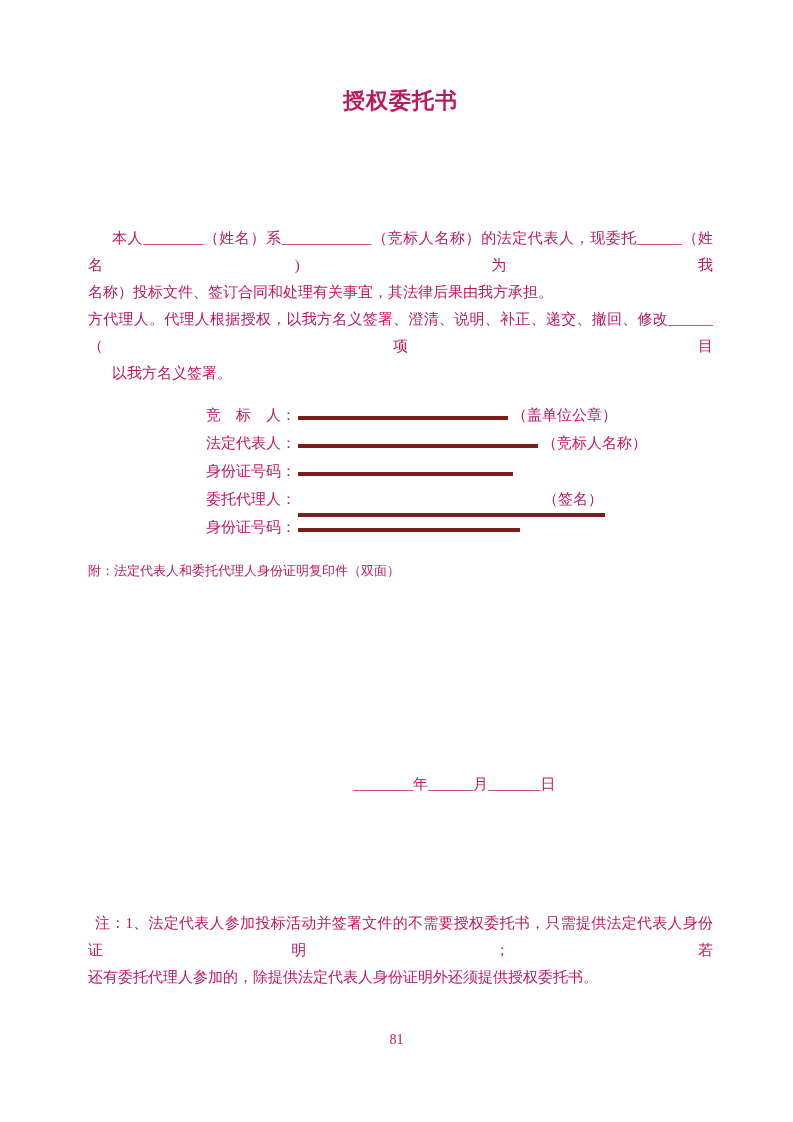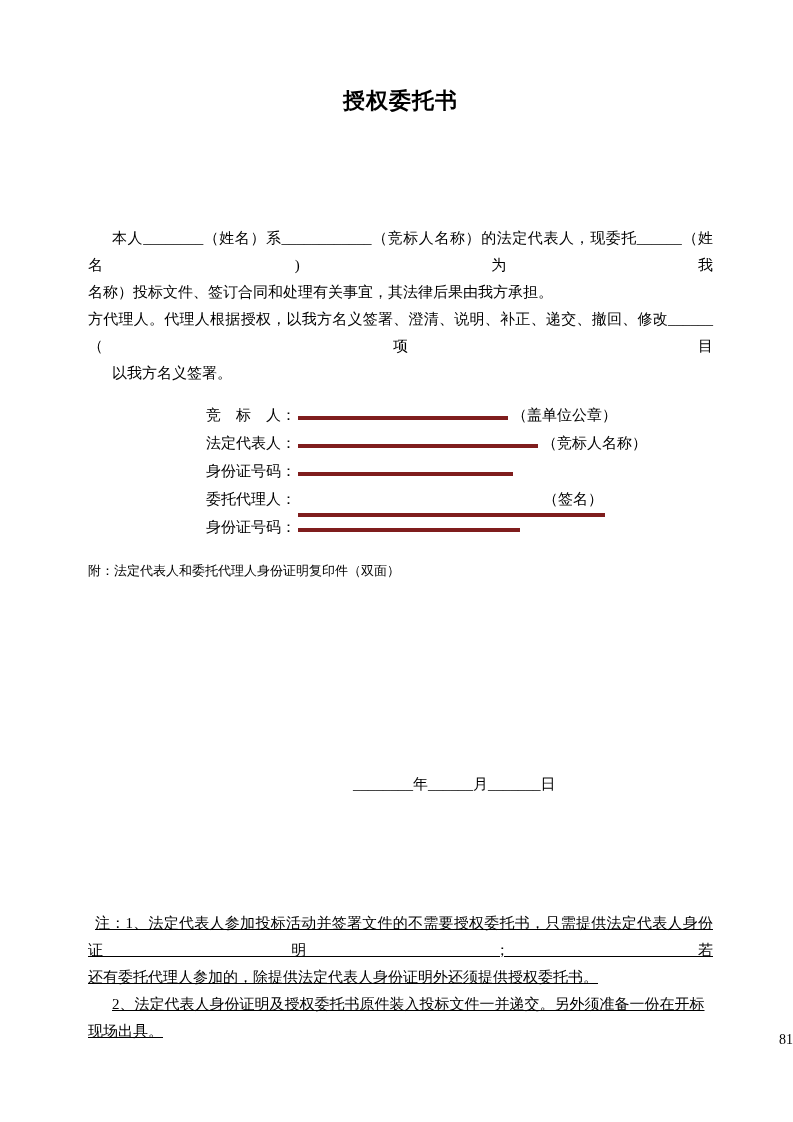--- a/index.html
+++ b/index.html
@@ -6,21 +6,21 @@
     margin: 0;
     padding: 0;
     background: #ffffff;
   }
   .page {
     position: relative;
     width: 793px;
     height: 1122px;
     box-sizing: border-box;
     background: #ffffff;
-    color: #000000;
+    color: #be185d;
     font-family: "Liberation Serif", "DejaVu Serif", serif;
     padding: 0 80px 0 88px;
     overflow: hidden;
   }
   .title {
     margin: 90px 0 0 0;
     text-align: center;
     font-size: 22px;
     font-weight: 700;
     letter-spacing: 1px;
@@ -76,28 +76,27 @@
     margin-top: 187px;
     margin-left: 265px;
     font-size: 15px;
     line-height: 27px;
     white-space: nowrap;
   }
   .notes {
     margin-top: 112px;
     font-size: 15px;
     line-height: 27px;
-    text-decoration: underline;
   }
   .footer {
     position: absolute;
     top: 1032px;
     left: 0;
     width: 793px;
-    text-align: right;
+    text-align: center;
     font-size: 14px;
   }
 </style>
 </head>
 <body>
 
 <div class="page">
 
   <h1 class="title">授权委托书</h1>
 
@@ -132,18 +131,17 @@
 
   </div>
 
   <div class="attachment">附：法定代表人和委托代理人身份证明复印件（双面）</div>
 
   <div class="date-line">________年______月_______日</div>
 
   <div class="notes">
     <div class="line justify indent-sm">注：1、法定代表人参加投标活动并签署文件的不需要授权委托书，只需提供法定代表人身份证明；若</div>
     <div class="line wrapfit">还有委托代理人参加的，除提供法定代表人身份证明外还须提供授权委托书。</div>
-    <div class="line indent wrapfit">2、法定代表人身份证明及授权委托书原件装入投标文件一并递交。另外须准备一份在开标现场出具。</div>
   </div>
 
   <div class="footer">81</div>
 
 </div>
 
 </body></html>

